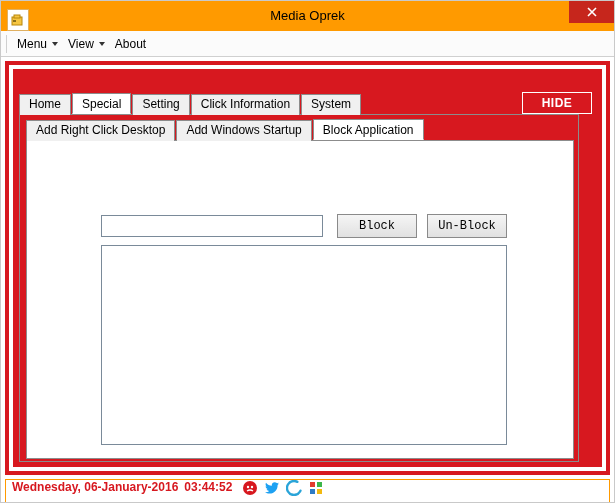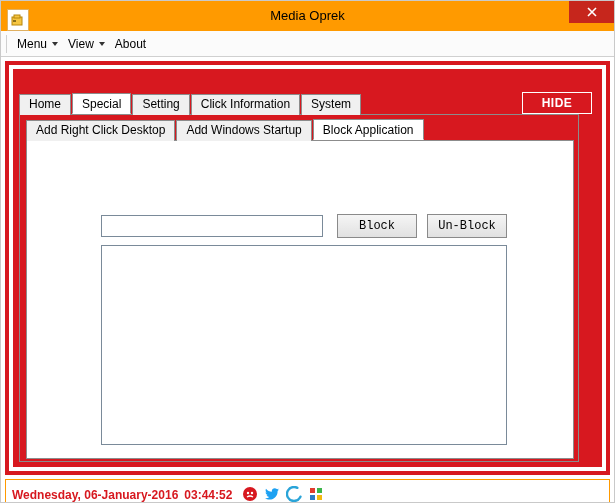--- a/index.html
+++ b/index.html
@@ -192,21 +192,21 @@
     background: #fff;
   }
 
   
   .statusbar {
     height: 24px;
     margin: 0 4px 2px 4px;
     border: 1px solid #ff9a00;
     background: #fff;
     display: flex;
-    align-items: flex-end;
+    align-items: flex-start;
     padding: 0 6px;
     gap: 6px;
     font-size: 12px;
   }
   .status-date { color: #d7181f; font-weight: 600; }
   .status-time { color: #d7181f; font-weight: 600; }
   .status-icons { display: flex; gap: 6px; align-items: center; margin-left: 4px; }
   .sicon { width: 16px; height: 16px; display: inline-flex; align-items: center; justify-content: center; font-size: 13px; }
 
 </style>

